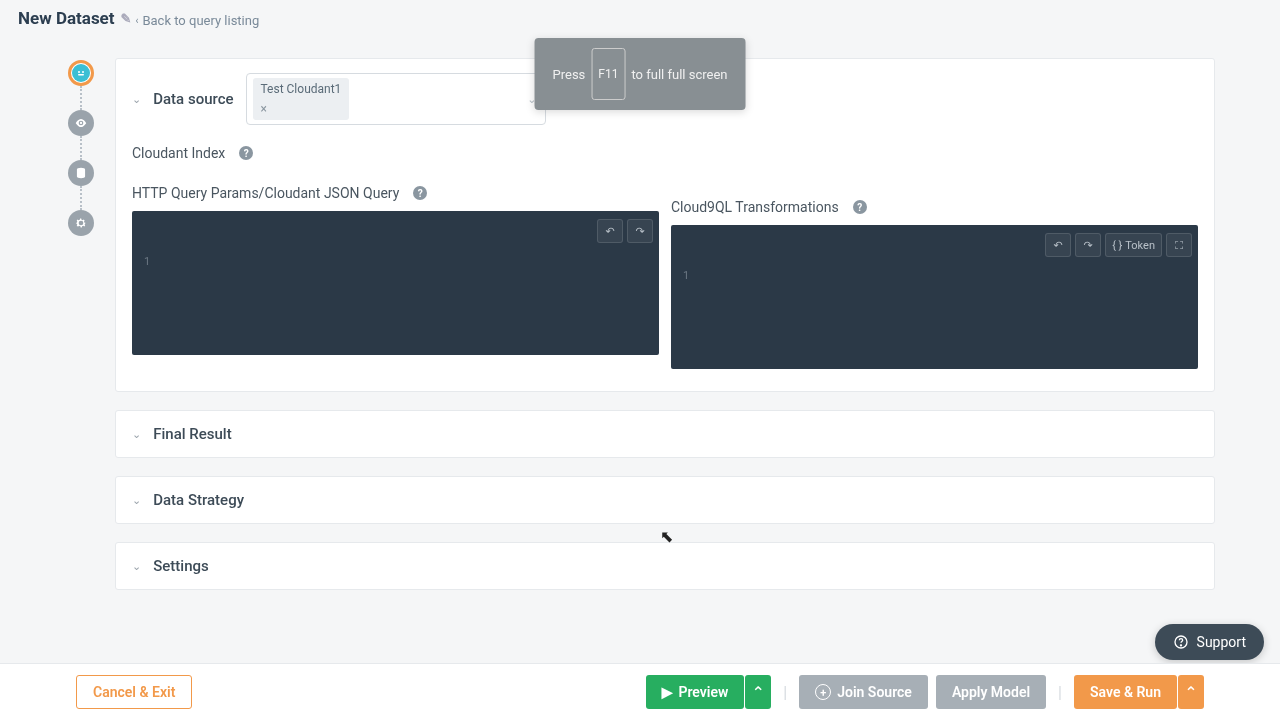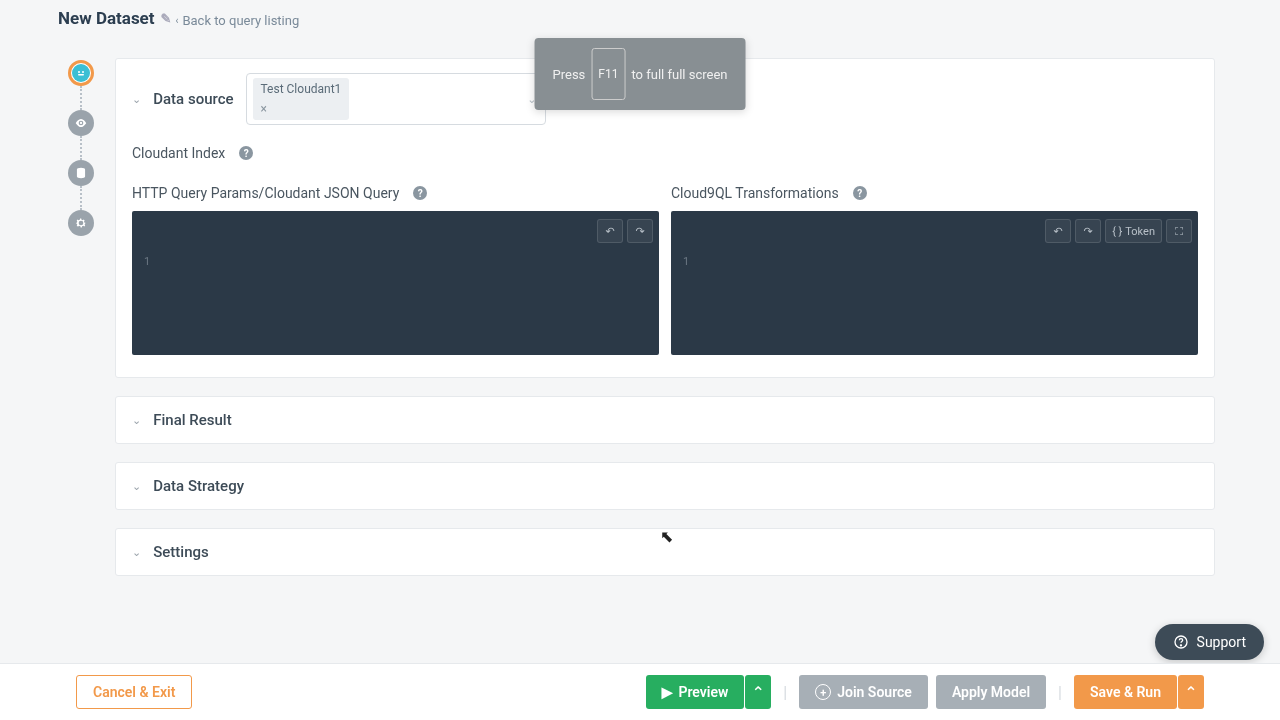--- a/index.html
+++ b/index.html
@@ -1,19 +1,19 @@
 <!DOCTYPE html>
 <html><head>
 <meta charset="utf-8">
 <style>
 * { margin: 0; padding: 0; box-sizing: border-box; font-family: -apple-system, BlinkMacSystemFont, "Segoe UI", Roboto, sans-serif; }
 body { background: #f5f6f7; width: 1280px; height: 720px; overflow: hidden; position: relative; }
 
 .header { padding: 8px 18px 2px; }
-.page-title { font-size: 17px; font-weight: 700; color: #2c3e50; display: inline-flex; align-items: center; gap: 6px; margin-left: 40px; }
+.page-title { font-size: 17px; font-weight: 700; color: #2c3e50; display: inline-flex; align-items: center; gap: 6px; }
 .edit-icon { color: #aab; font-size: 13px; }
 .back-link { color: #7a8a99; font-size: 13px; margin-top: 2px; display: inline-flex; align-items: center; gap: 4px; cursor: pointer; }
 .back-link .chev { font-size: 10px; }
 
 .fullscreen-hint { position: absolute; top: 38px; left: 50%; transform: translateX(-50%); background: #888f93; color: #f0f0f0; padding: 10px 18px; border-radius: 4px; font-size: 13px; display: flex; align-items: center; gap: 6px; white-space: nowrap; box-shadow: 0 2px 8px rgba(0,0,0,0.15); z-index: 50; text-align: right; }
 .fullscreen-hint .key { border: 1px solid #ccc; padding: 18px 6px; border-radius: 3px; font-size: 12px; }
 
 .stepper { position: absolute; left: 68px; top: 60px; display: flex; flex-direction: column; align-items: center; gap: 0; z-index: 10; }
 .step { width: 26px; height: 26px; border-radius: 50%; background: #9aa3ab; display: flex; align-items: center; justify-content: center; color: #fff; cursor: pointer; }
 .step.active { background: #fff; border: 3px solid #f2994a; padding: 1px; }
@@ -142,21 +142,21 @@
           </div>
           <div class="editor">
             <div class="editor-toolbar">
               <span class="tbtn">↶</span>
               <span class="tbtn">↷</span>
             </div>
             <div class="editor-gutter">1</div>
           </div>
         </div>
         <div class="editor-col">
-          <div class="field-label" style="margin-top:14px;">
+          <div class="field-label" style="margin-top:28px;">
             <span>Cloud9QL Transformations</span>
             <span class="help-icon">?</span>
           </div>
           <div class="editor">
             <div class="editor-toolbar">
               <span class="tbtn">↶</span>
               <span class="tbtn">↷</span>
               <span class="tbtn">
                   <span>{ }</span>
                   <span>Token</span>

